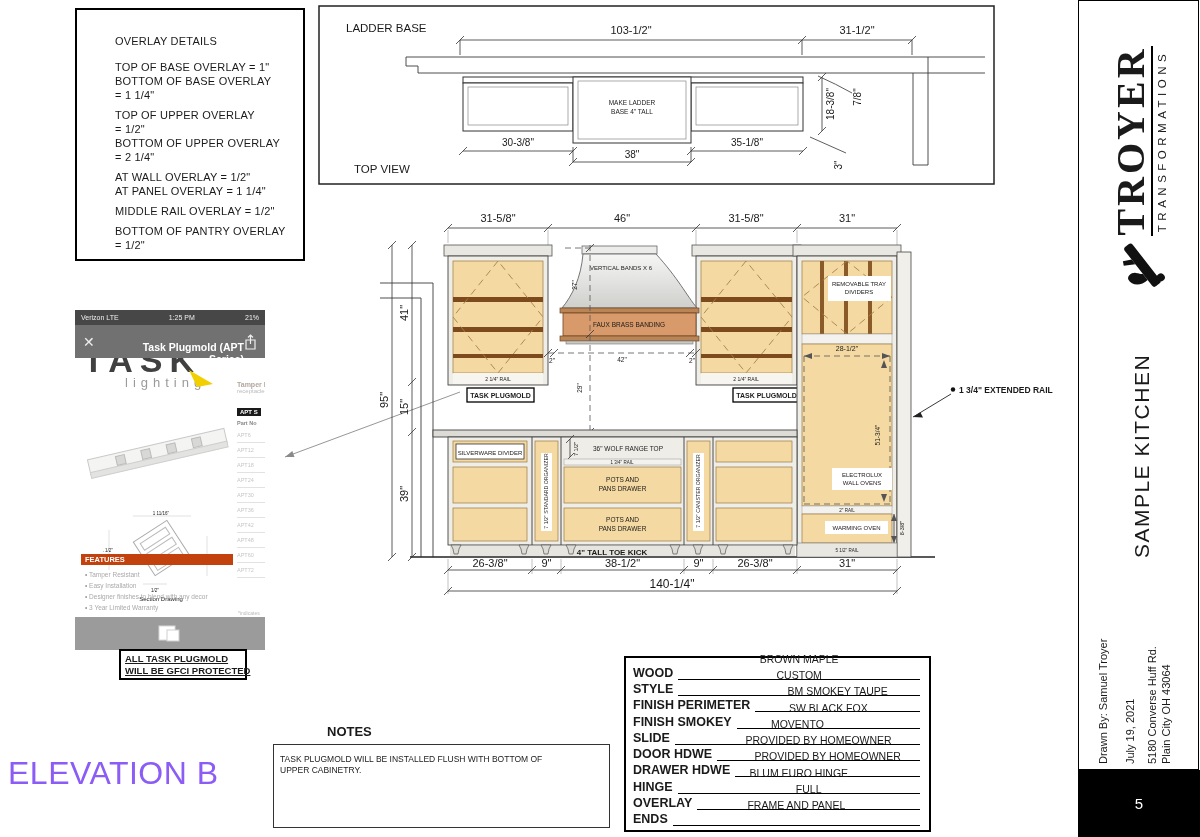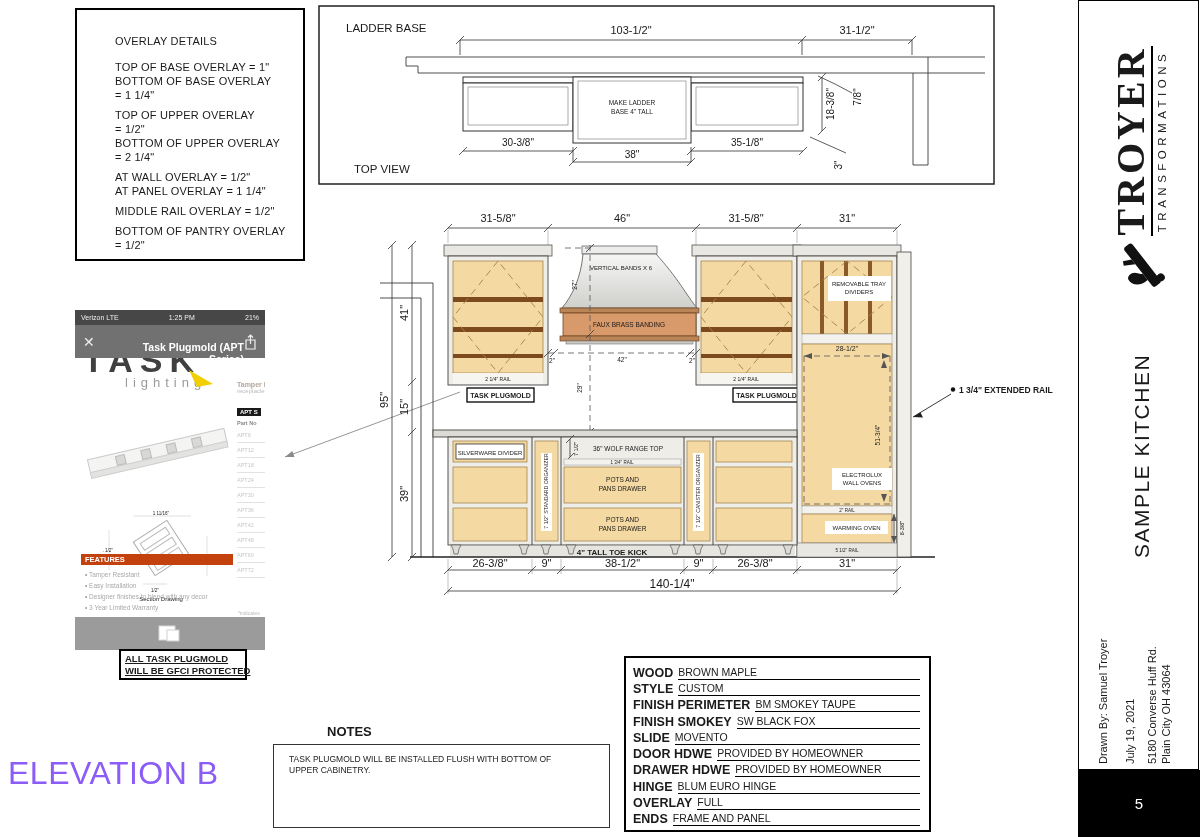--- a/index.html
+++ b/index.html
@@ -36,27 +36,27 @@
   .ft-item::before{content:"•   ";color:#999;}
   .p-msg{position:absolute;top:272px;left:146px;width:25px;height:25px;background:#b3b3b3;border-radius:6px;color:#fff;font-size:12px;display:flex;align-items:center;justify-content:center;}
   .p-botbar{position:absolute;bottom:0;left:0;right:0;height:33px;background:#9b9b9b;display:flex;align-items:center;justify-content:center;}
   
   #gfci-note{left:119px;top:649px;width:116px;border:2px solid #000;padding:2px 4px;font-size:9.5px;font-weight:bold;line-height:11.5px;text-decoration:underline;white-space:nowrap;background:#fff;}
   
   #elevation{left:380px;top:210px;width:690px;height:400px;}
   #leader{left:265px;top:385px;width:210px;height:90px;}
   
   #notes-title{left:287px;top:724px;font-size:13px;font-weight:bold;padding-left:40px;}
-  #notes-box{left:273px;top:744px;width:337px;height:84px;border:1.5px solid #333;box-sizing:border-box;padding:9px 15px;font-size:8.5px;line-height:11px;}
+  #notes-box{left:273px;top:744px;width:337px;height:84px;border:1.5px solid #333;box-sizing:border-box;padding:9px 6px;font-size:8.5px;line-height:11px;}
   #notes-box .nb{max-width:280px;}
   
   #spec-table{left:624px;top:656px;width:307px;height:176px;border:2px solid #000;box-sizing:border-box;padding:7px 9px 4px 7px;display:flex;flex-direction:column;justify-content:space-between;}
   .spec-row{display:flex;align-items:flex-end;height:15px;}
   .spec-label{font-weight:bold;font-size:12.5px;white-space:nowrap;margin-right:5px;}
-  .spec-value{flex:1;border-bottom:1.3px solid #000;font-size:10.5px;text-align:left;white-space:nowrap;padding-bottom:1px;}
+  .spec-value{flex:1;border-bottom:1.3px solid #000;font-size:10.5px;text-align:center;white-space:nowrap;padding-bottom:14px;}
   
   #elevation-title{left:8px;top:755px;font-size:32px;letter-spacing:.5px;color:#8b5cf6;}
   
   #sidebar{left:1078px;top:0;width:121px;height:770px;border:1.5px solid #000;box-sizing:border-box;background:#fff;}
   .rot{position:absolute;transform-origin:0 0;transform:rotate(-90deg);}
   #logo-rot{left:6px;top:320px;width:300px;height:110px;display:flex;align-items:center;justify-content:center;}
   .logo-text{display:flex;flex-direction:column;align-items:center;}
   .brand{font-family:"Liberation Serif",serif;font-weight:bold;font-size:40px;letter-spacing:3px;line-height:.95;}
   .brand-rule{width:100%;border-top:2px solid #000;margin-top:1px;}
   .brand-sub{font-size:11.5px;letter-spacing:4.5px;margin-top:3px;}

